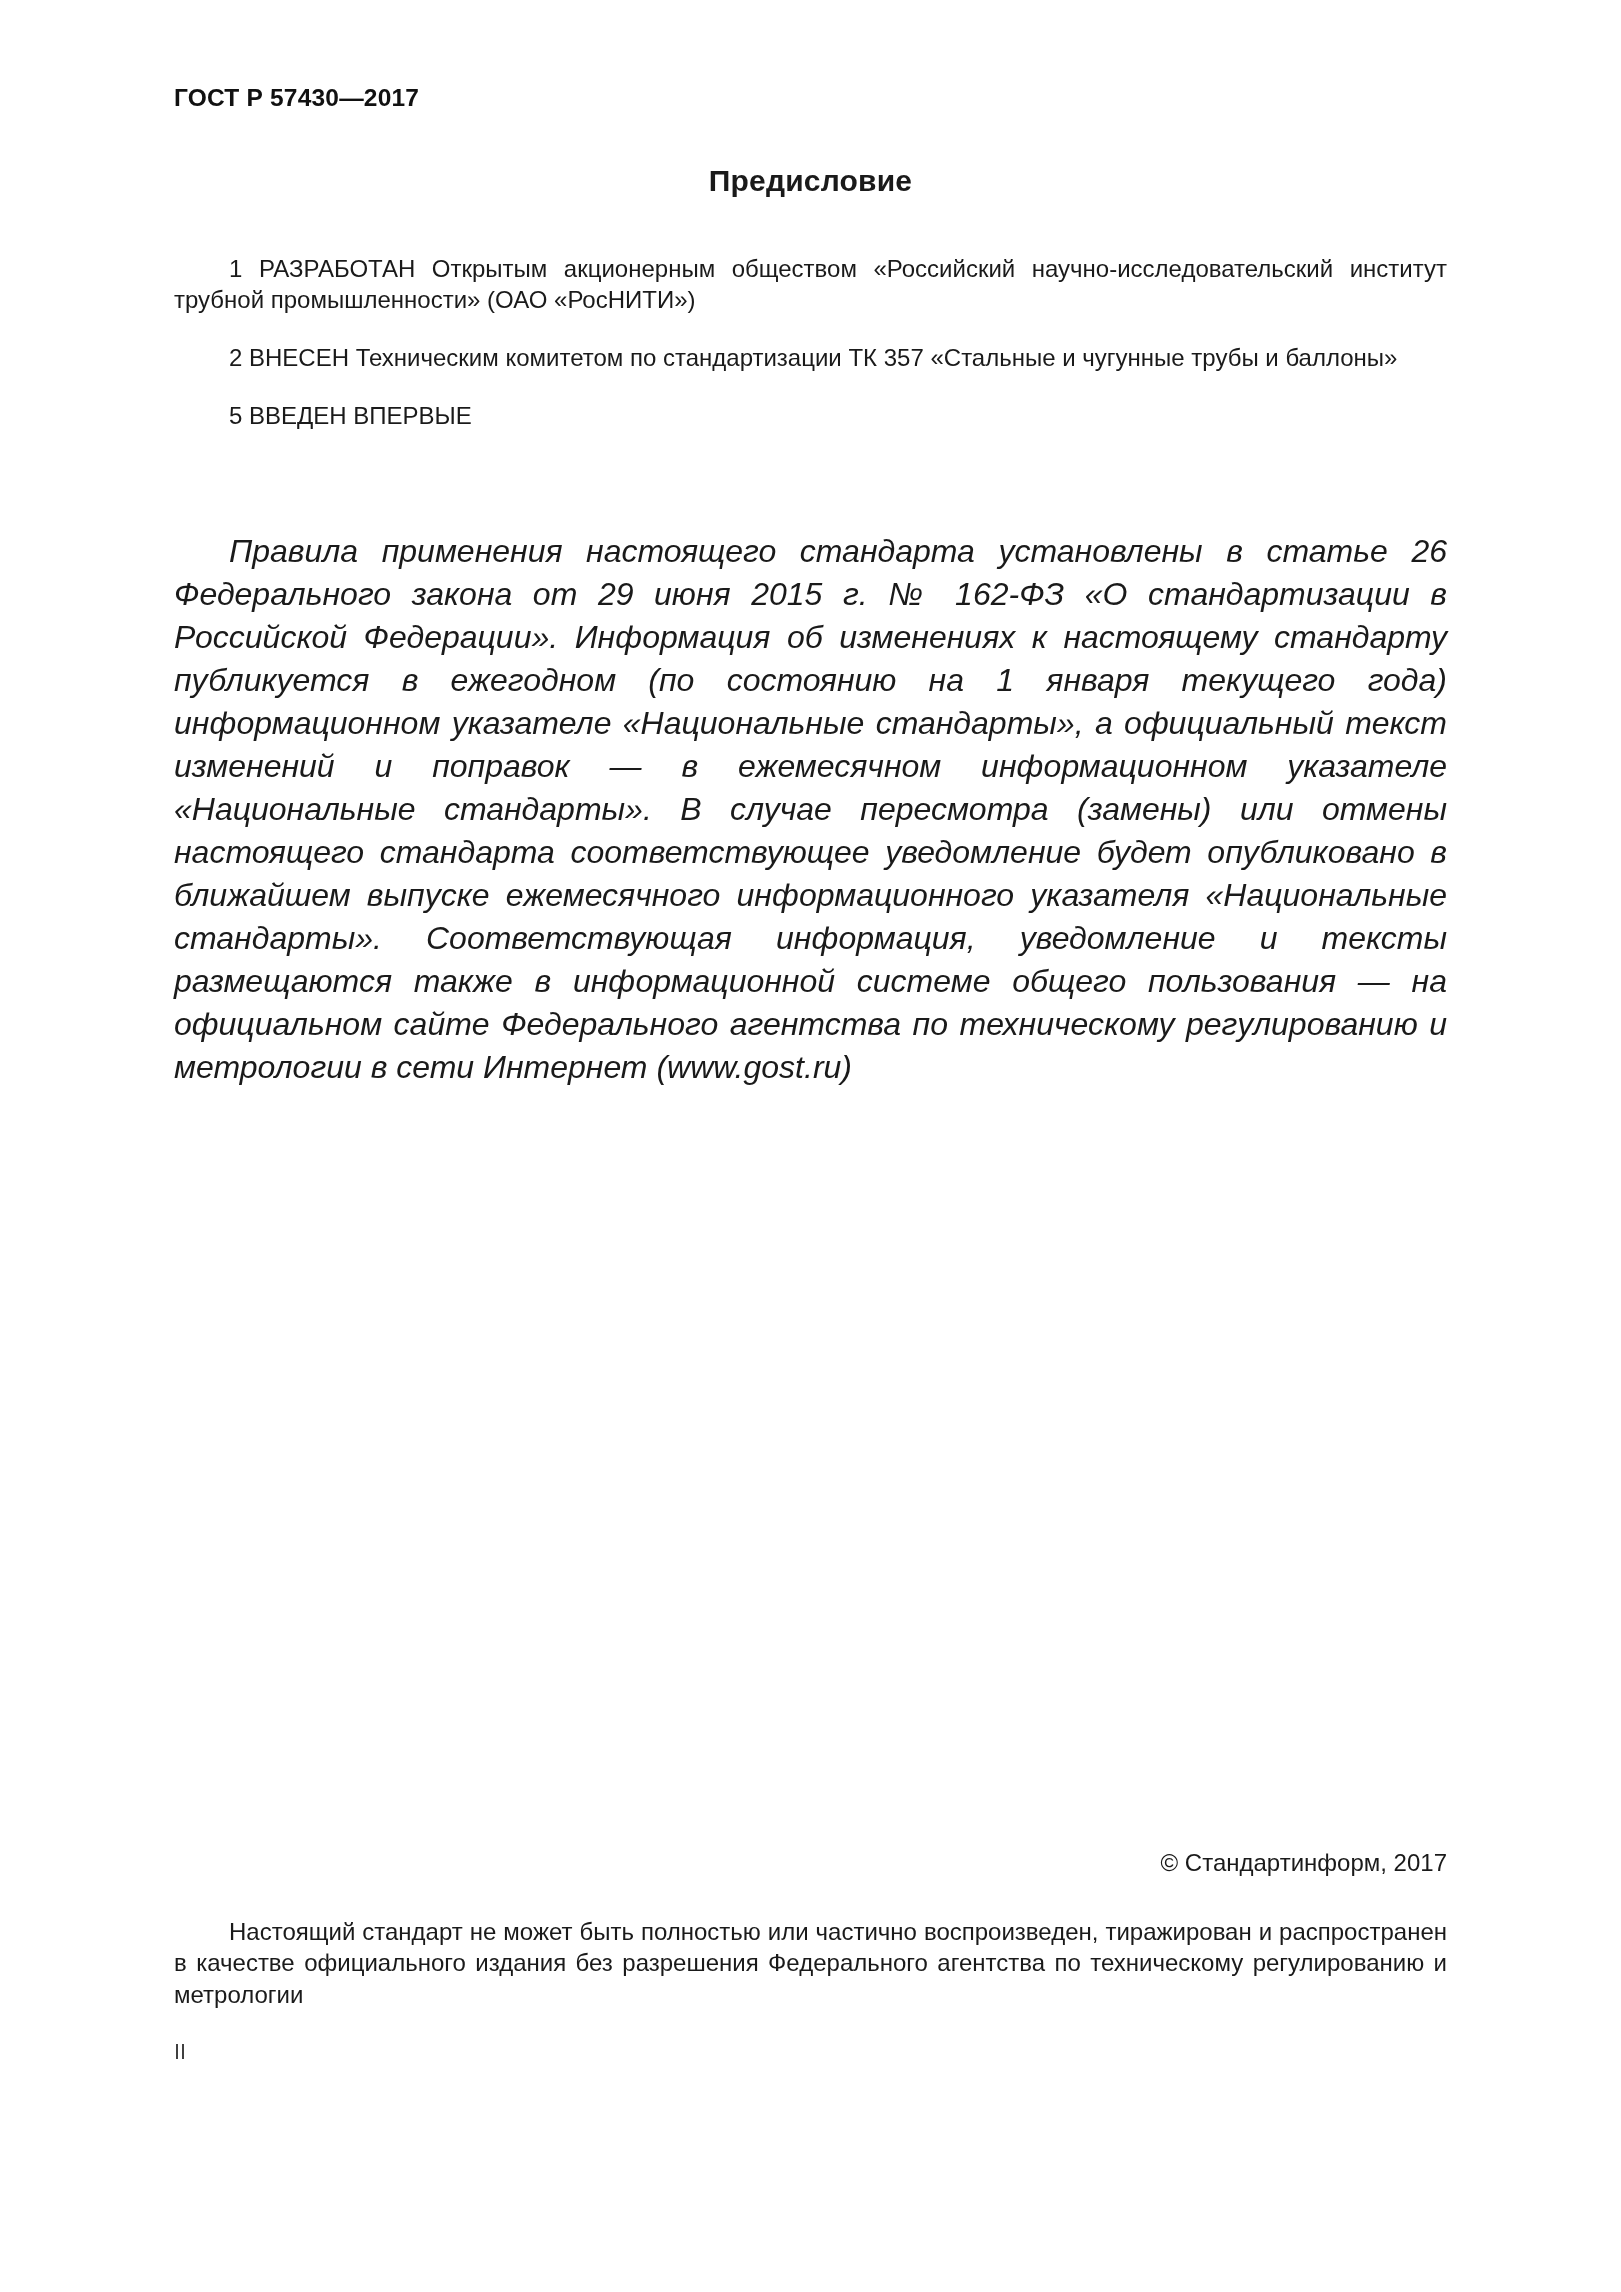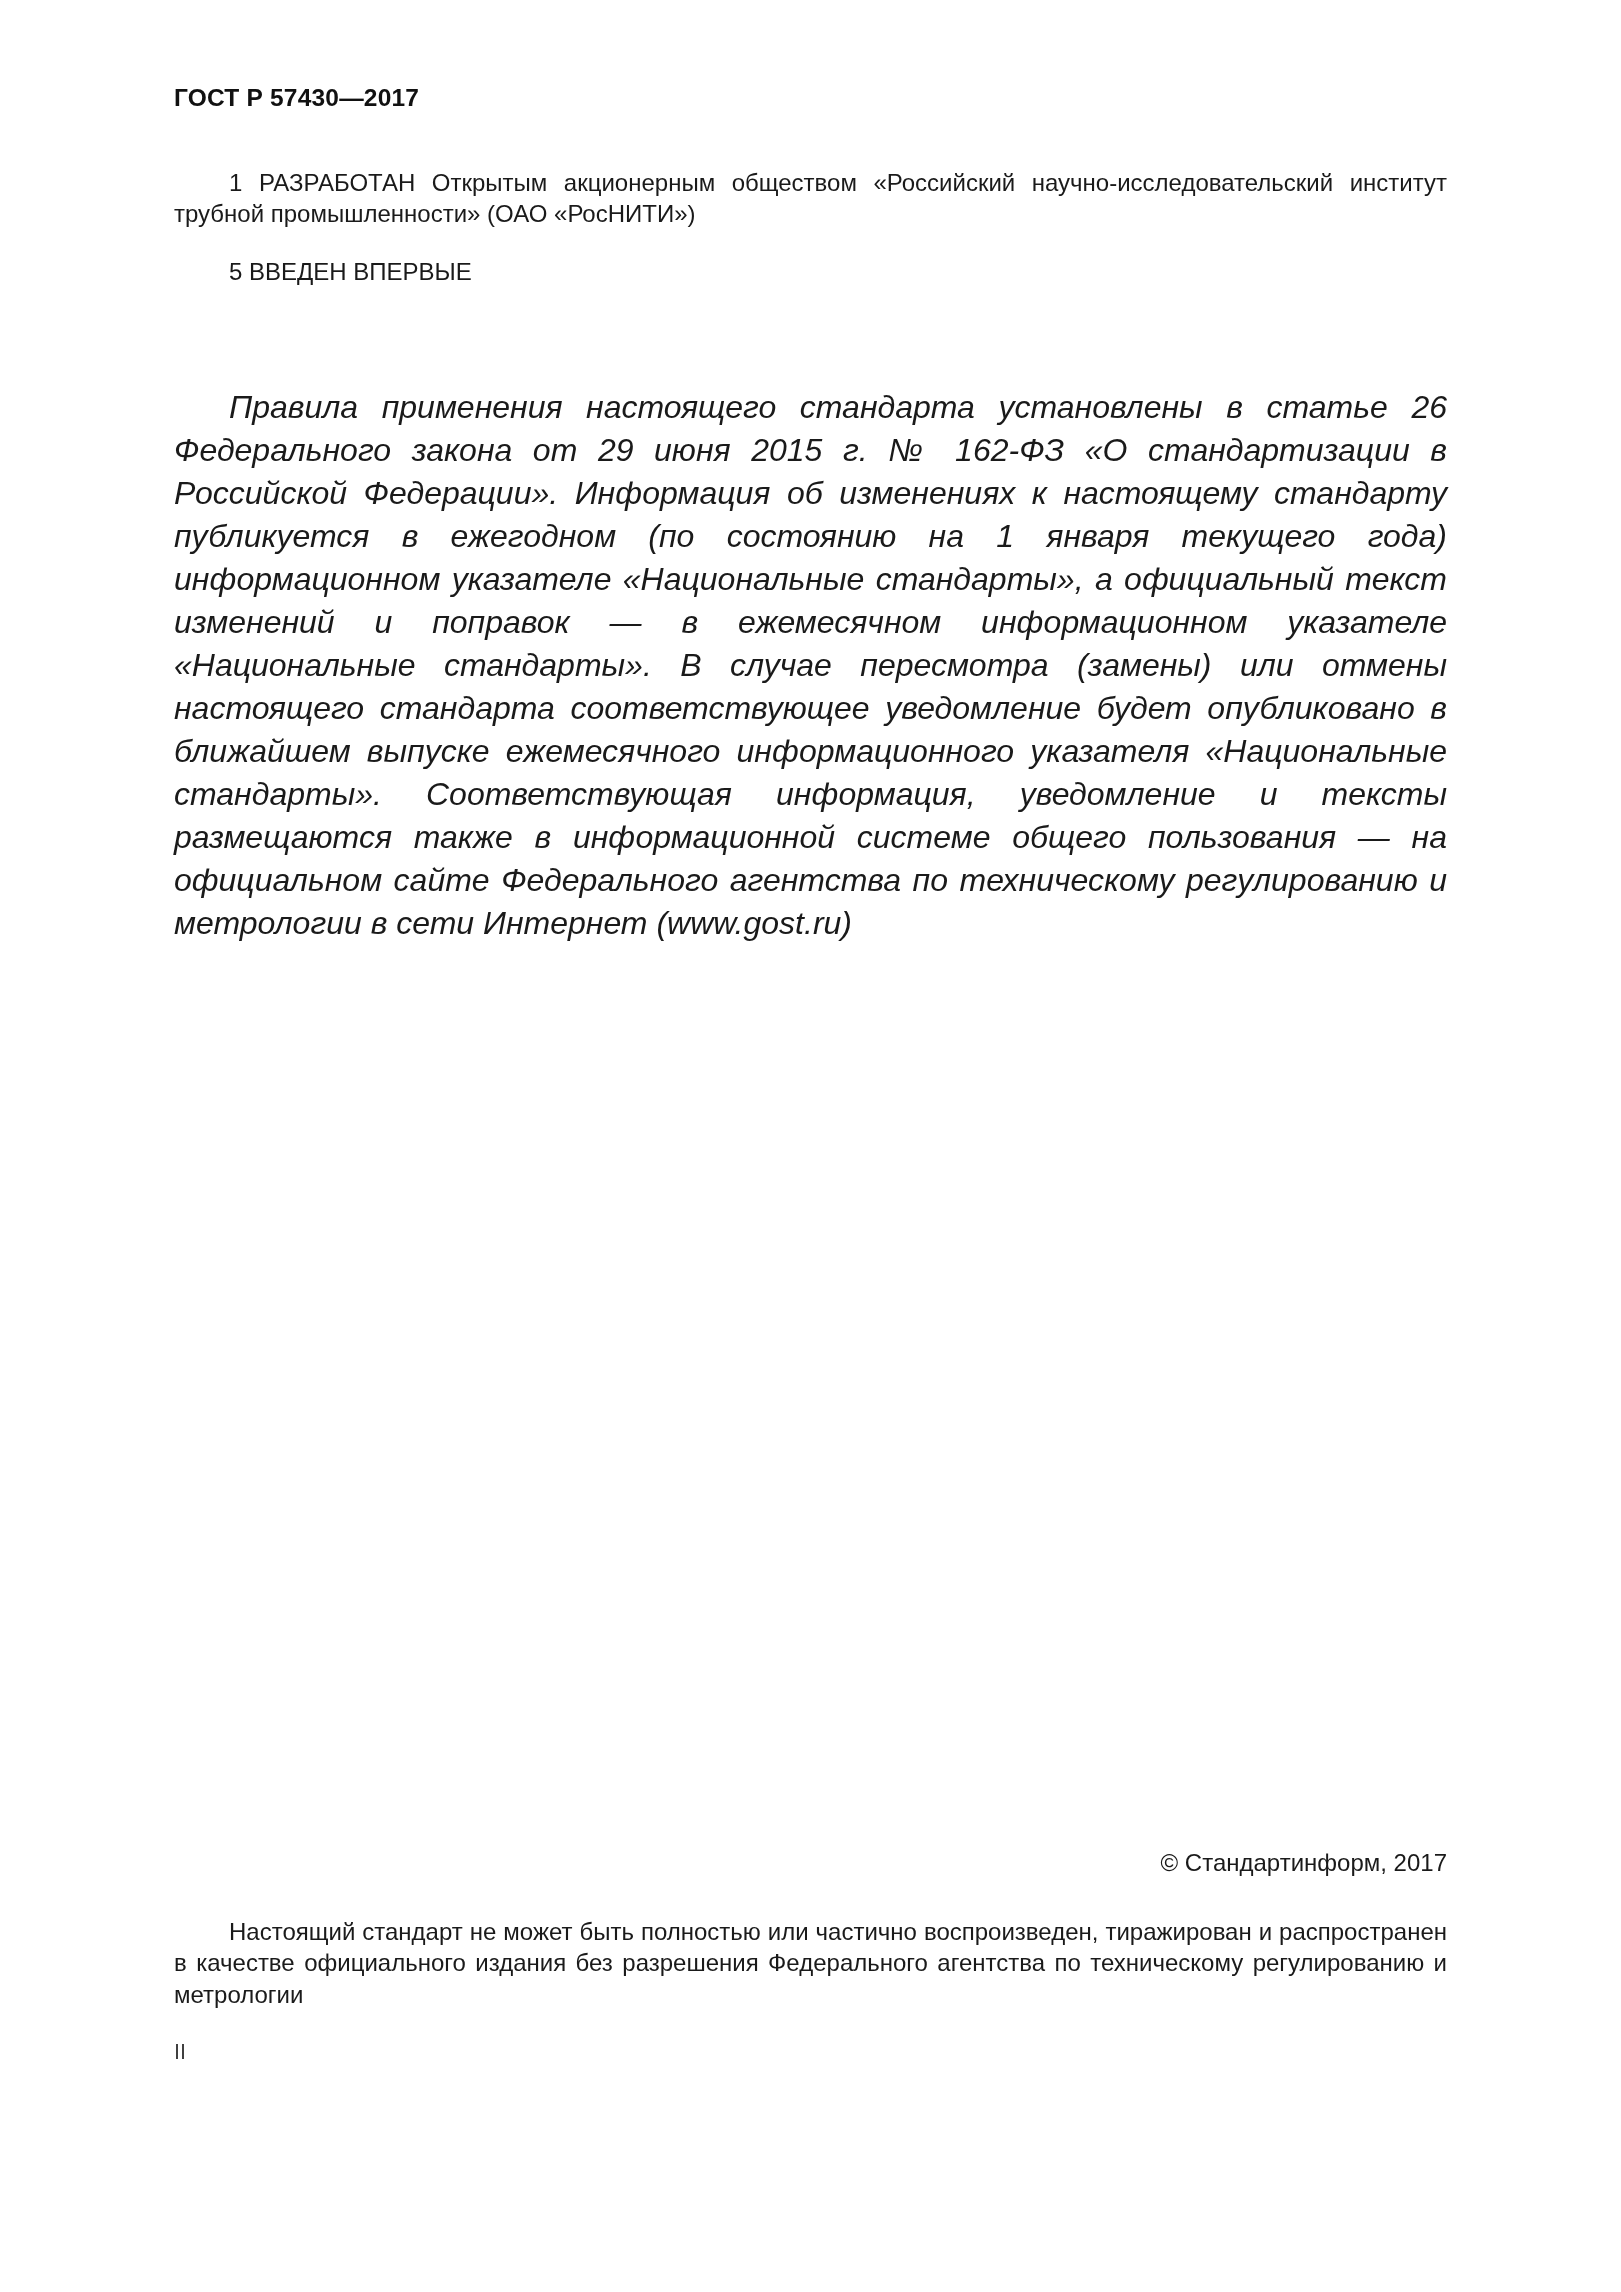--- a/index.html
+++ b/index.html
@@ -85,23 +85,25 @@
     color: #404040;
   }
 </style>
 </head>
 <body>
 
 <div class="page">
 
   <div class="header-line">ГОСТ Р 57430—2017</div>
 
+  <h1 class="doc-title">Предисловие</h1>
 
   <div class="body-block">
     <p class="para">1 РАЗРАБОТАН Открытым акционерным обществом «Российский научно-исследовательский институт трубной промышленности» (ОАО «РосНИТИ»)</p>
+    <p class="para">2 ВНЕСЕН Техническим комитетом по стандартизации ТК 357 «Стальные и чугунные трубы и баллоны»</p>
     <p class="para">5 ВВЕДЕН ВПЕРВЫЕ</p>
   </div>
 
   <div class="rules-block">
     <p class="rules">Правила применения настоящего стандарта установлены в статье 26 Федерального закона от 29 июня 2015 г. № 162-ФЗ «О стандартизации в Российской Федерации». Информация об изменениях к настоящему стандарту публикуется в ежегодном (по состоянию на 1 января текущего года) информационном указателе «Национальные стандарты», а официальный текст изменений и поправок — в ежемесячном информационном указателе «Национальные стандарты». В случае пересмотра (замены) или отмены настоящего стандарта соответствующее уведомление будет опубликовано в ближайшем выпуске ежемесячного информационного указателя «Национальные стандарты». Соответствующая информация, уведомление и тексты размещаются также в информационной системе общего пользования — на официальном сайте Федерального агентства по техническому регулированию и метрологии в сети Интернет (www.gost.ru)</p>
   </div>
 
   <div class="copyright">© Стандартинформ, 2017</div>
 
   <div class="footer-note">Настоящий стандарт не может быть полностью или частично воспроизведен, тиражирован и распространен в качестве официального издания без разрешения Федерального агентства по техническому регулированию и метрологии</div>

